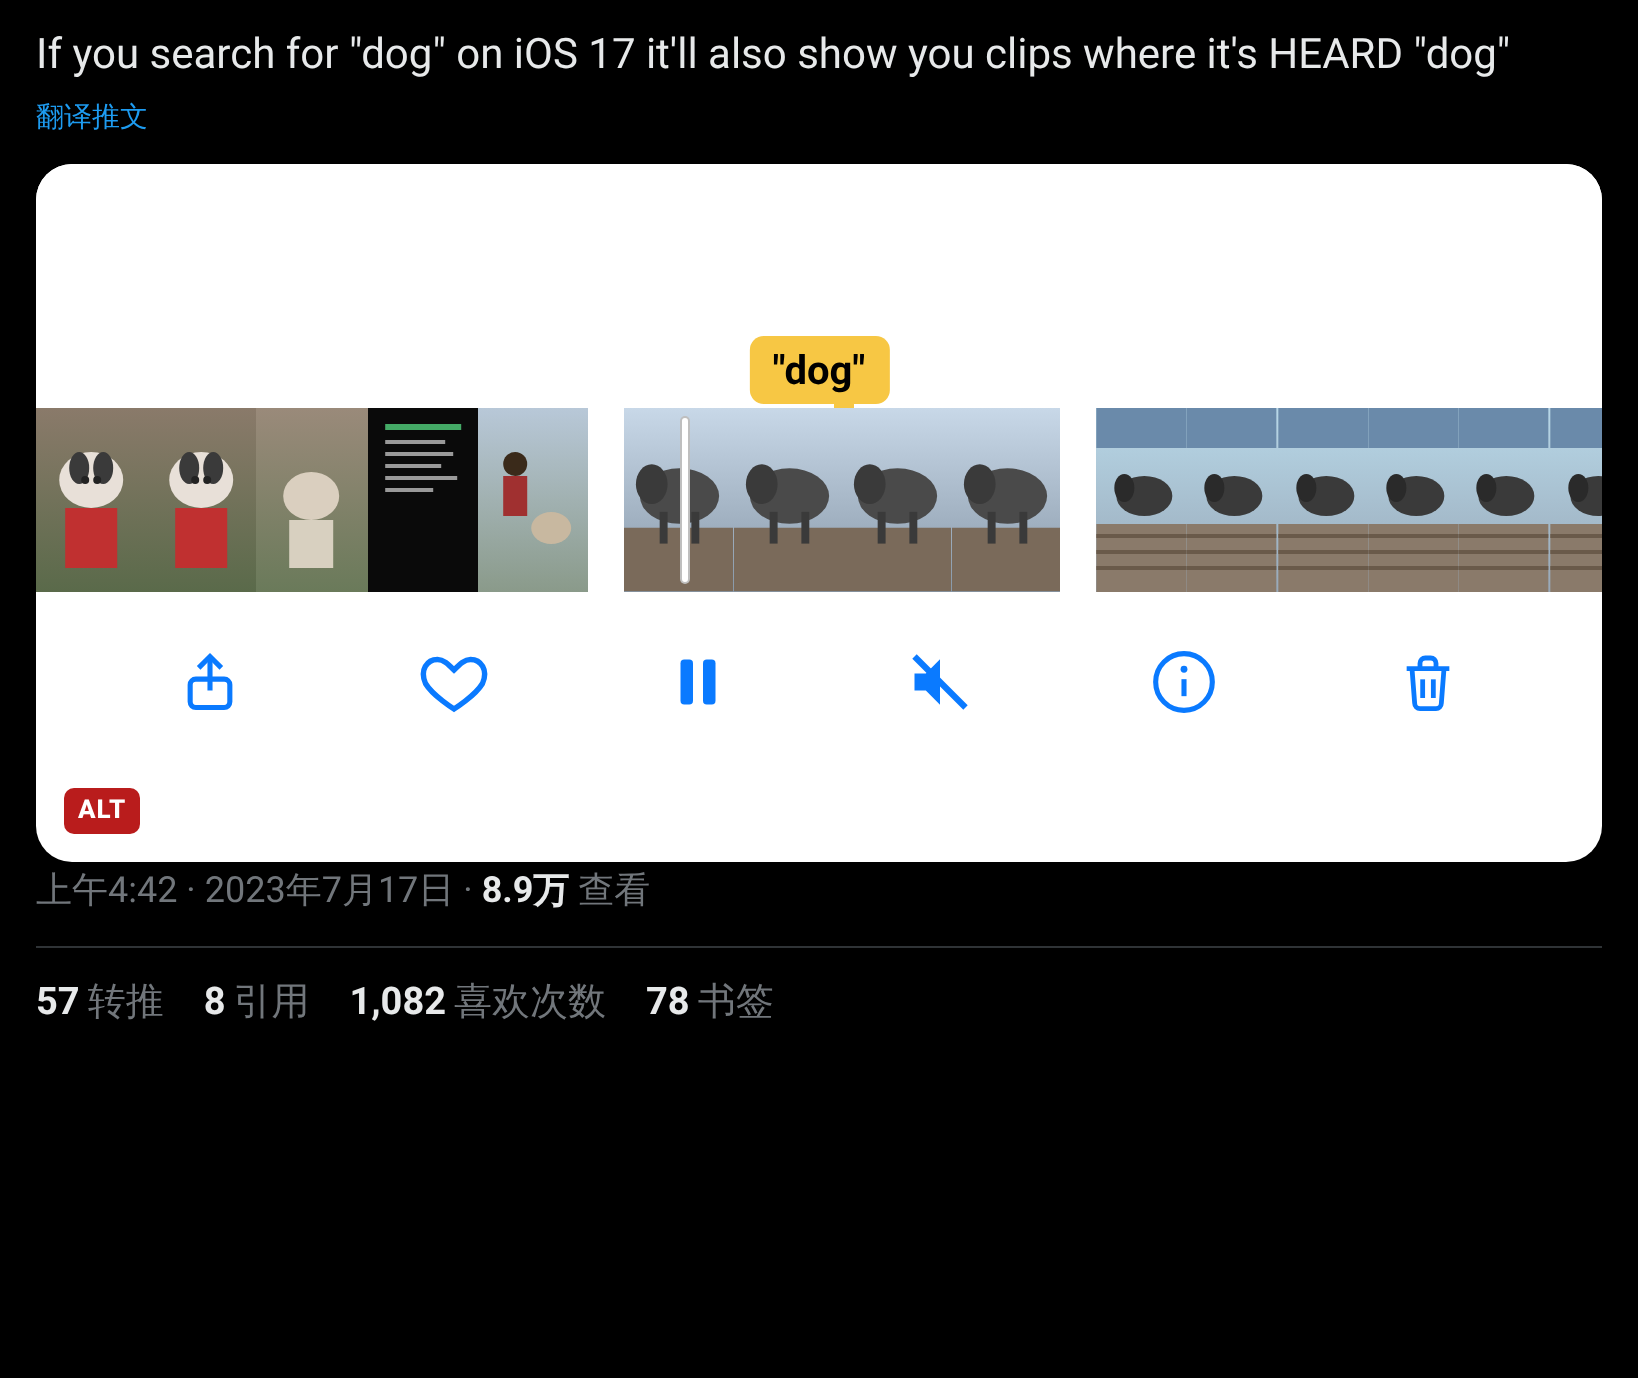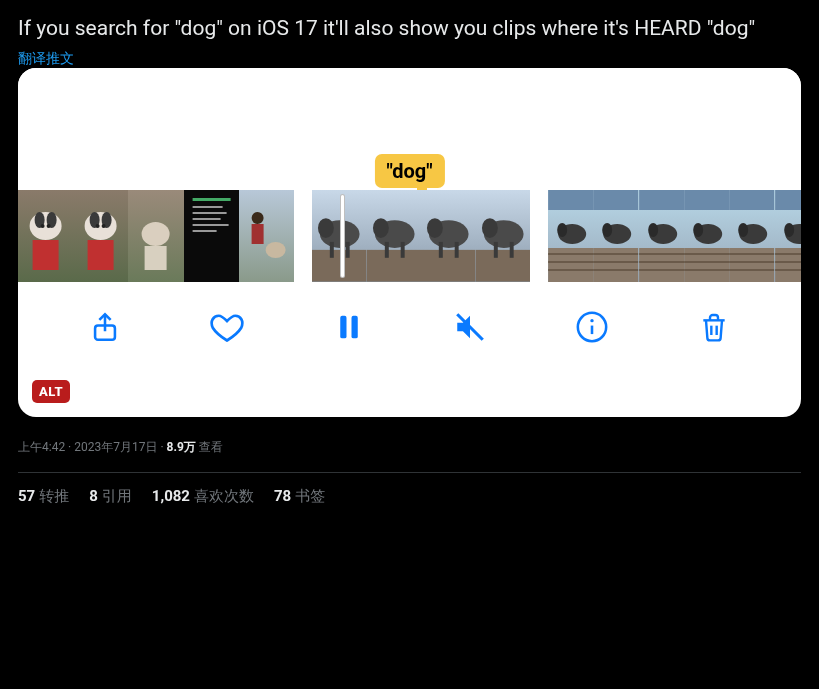--- a/index.html
+++ b/index.html
@@ -49,20 +49,21 @@
     line-height: 1.35;
     color: #e7e9ea;
     margin-bottom: 6px;
     word-wrap: break-word;
   }
   .translate-link {
     color: #1d9bf0;
     font-size: 14px;
     cursor: pointer;
     display: inline-block;
+    margin-bottom: 14px;
   }
   .media-card {
     background: #fff;
     border-radius: 18px;
     overflow: hidden;
     position: relative;
     width: 100%;
     height: 349px;
   }
   .media-top {
@@ -142,35 +143,35 @@
     bottom: 14px;
     background: #b91c1c;
     color: #fff;
     font-weight: 800;
     font-size: 13px;
     letter-spacing: .5px;
     padding: 4px 7px;
     border-radius: 5px;
   }
   .meta-line {
-    margin-top: 22px;
+    margin-top: 2px;
     color: #71767b;
-    font-size: 12px;
+    font-size: 18px;
   }
   .meta-line .views-count { color: #e7e9ea; font-weight: 700; }
   .divider {
     border: none;
     border-top: 1px solid #2f3336;
     margin: 16px 0 14px 0;
   }
   .stats {
     display: flex;
     gap: 20px;
     color: #71767b;
-    font-size: 15px;
+    font-size: 19px;
   }
   .stats .n { color: #e7e9ea; font-weight: 700; margin-right: 4px; }
 </style>
 </head>
 <body>
 
 <div class="tweet">
 
 
   <div class="tweet-text">If you search for "dog" on iOS 17 it'll also show you clips where it's HEARD "dog"</div>

